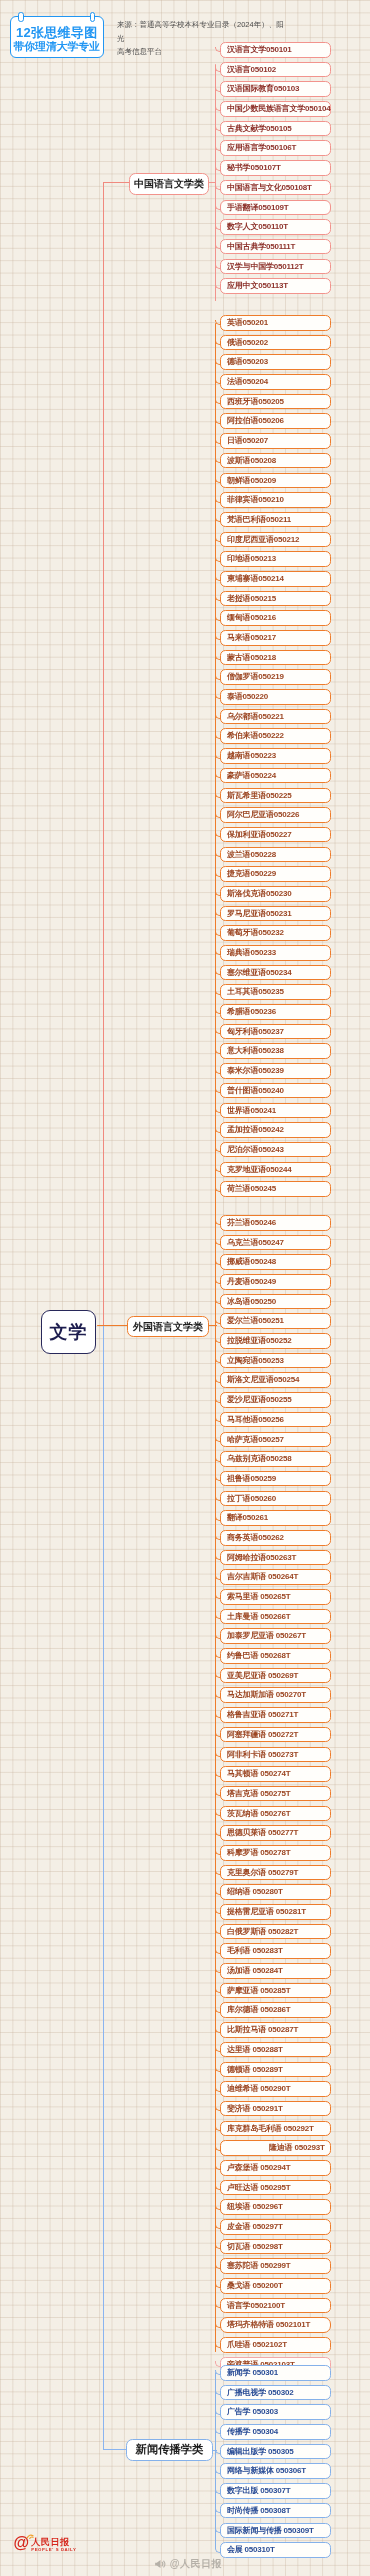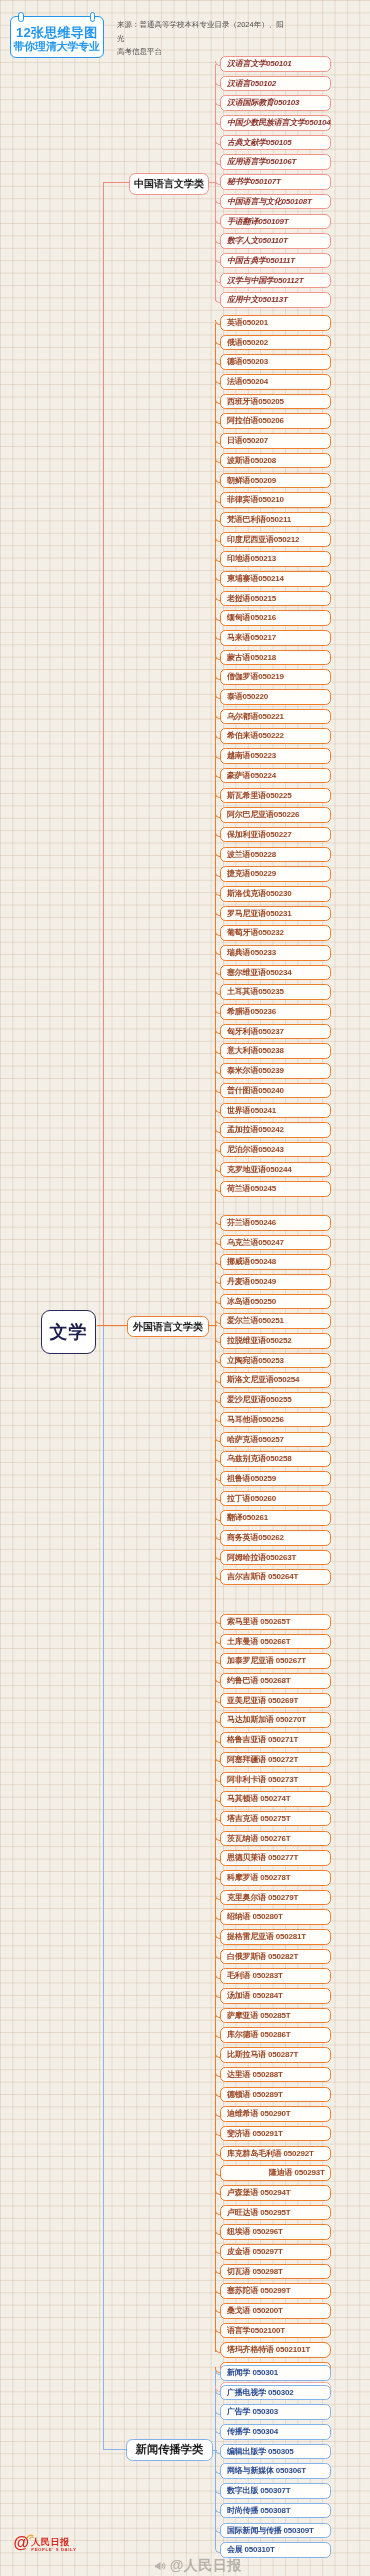--- a/index.html
+++ b/index.html
@@ -40,36 +40,36 @@
   .h3{left:103px;top:2449px;width:24px;height:1.3px;background:#8ab4f0;border-radius:1.1px;}
   .s1{left:208px;top:182px;width:8px;height:1.3px;background:#f2938c;}
   .s2{left:209px;top:1325px;width:7.5px;height:1.3px;background:#ee7c2b;}
   .s3{left:213px;top:2450px;width:3.8px;height:1.3px;background:#85b1ea;}
   .trunk{position:absolute;left:215px;width:1.3px;border-radius:1.1px;}
   .t1{top:64px;height:237px;background:#f2938c;}
   .t2{top:323px;height:2029px;background:#ee7c2b;}
   .t3{top:2372px;height:177px;background:#85b1ea;}
   
   .group{position:absolute;left:220px;display:flex;flex-direction:column;row-gap:4.1px;}
-  .g1{top:56px;font-style:italic;} .g2{top:315px;} .g3{top:2365px;}
+  .g1{top:42px;} .g2{top:315px;} .g3{top:2365px;}
   .leaf{position:relative;width:111px;height:15.6px;box-sizing:border-box;background:#fffefb;
     border:1.3px solid var(--bc);border-radius:5.4px;line-height:13px;padding-left:6px;
     font-size:8px;font-weight:bold;white-space:nowrap;letter-spacing:-0.2px;}
   .leaf::before{content:"";position:absolute;left:-6px;top:50%;margin-top:-3.2px;width:4.8px;height:4.8px;
     border-left:1.3px solid var(--bc);border-bottom:1.3px solid var(--bc);
     border-bottom-left-radius:4.8px;}
   
   .pd-logo{position:absolute;left:13.4px;top:2534px;display:flex;align-items:flex-start;color:#d6281e;}
   .pd-at{font-size:16px;font-weight:bold;line-height:18.3px;}
   .pd-col{margin-left:2.2px;position:relative;}
   .pd-cn{font-size:9.1px;font-weight:bold;letter-spacing:0.5px;line-height:10.8px;margin-top:2.7px;}
   .pd-en{font-size:4.3px;font-weight:bold;letter-spacing:0.6px;line-height:5.4px;}
   .pd-arcs{position:absolute;left:13px;top:-1.6px;}
   .watermark{position:absolute;left:154px;top:2557px;display:flex;align-items:center;
-    color:#b5b0a8;font-size:14px;font-weight:bold;letter-spacing:0.5px;}
+    color:#b5b0a8;font-size:10px;font-weight:bold;letter-spacing:0.5px;}
   .watermark svg{margin-right:2.7px;}
 </style>
 </head>
 <body>
 
 <div class="canvas">
 
   <div class="badge">
     <div class="clip c1"></div>
     <div class="clip c2"></div>
@@ -171,21 +171,21 @@
       <div class="leaf" style="--bc: #ee7c2b; color: rgb(156, 70, 34);">爱沙尼亚语050255</div>
       <div class="leaf" style="--bc: #ee7c2b; color: rgb(156, 70, 34);">马耳他语050256</div>
       <div class="leaf" style="--bc: #ee7c2b; color: rgb(156, 70, 34);">哈萨克语050257</div>
       <div class="leaf" style="--bc: #ee7c2b; color: rgb(156, 70, 34);">乌兹别克语050258</div>
       <div class="leaf" style="--bc: #ee7c2b; color: rgb(156, 70, 34);">祖鲁语050259</div>
       <div class="leaf" style="--bc: #ee7c2b; color: rgb(156, 70, 34);">拉丁语050260</div>
       <div class="leaf" style="--bc: #ee7c2b; color: rgb(156, 70, 34);">翻译050261</div>
       <div class="leaf" style="--bc: #ee7c2b; color: rgb(156, 70, 34);">商务英语050262</div>
       <div class="leaf" style="--bc: #ee7c2b; color: rgb(156, 70, 34);">阿姆哈拉语050263T</div>
       <div class="leaf" style="--bc: #ee7c2b; color: rgb(156, 70, 34);">吉尔吉斯语 050264T</div>
-      <div class="leaf" style="--bc: #ee7c2b; color: rgb(156, 70, 34); margin-top: 25px;">索马里语 050265T</div>
+      <div class="leaf" style="--bc: #ee7c2b; color: rgb(156, 70, 34);">索马里语 050265T</div>
       <div class="leaf" style="--bc: #ee7c2b; color: rgb(156, 70, 34);">土库曼语 050266T</div>
       <div class="leaf" style="--bc: #ee7c2b; color: rgb(156, 70, 34);">加泰罗尼亚语 050267T</div>
       <div class="leaf" style="--bc: #ee7c2b; color: rgb(156, 70, 34);">约鲁巴语 050268T</div>
       <div class="leaf" style="--bc: #ee7c2b; color: rgb(156, 70, 34);">亚美尼亚语 050269T</div>
       <div class="leaf" style="--bc: #ee7c2b; color: rgb(156, 70, 34);">马达加斯加语 050270T</div>
       <div class="leaf" style="--bc: #ee7c2b; color: rgb(156, 70, 34);">格鲁吉亚语 050271T</div>
       <div class="leaf" style="--bc: #ee7c2b; color: rgb(156, 70, 34);">阿塞拜疆语 050272T</div>
       <div class="leaf" style="--bc: #ee7c2b; color: rgb(156, 70, 34);">阿非利卡语 050273T</div>
       <div class="leaf" style="--bc: #ee7c2b; color: rgb(156, 70, 34);">马其顿语 050274T</div>
       <div class="leaf" style="--bc: #ee7c2b; color: rgb(156, 70, 34);">塔吉克语 050275T</div>

